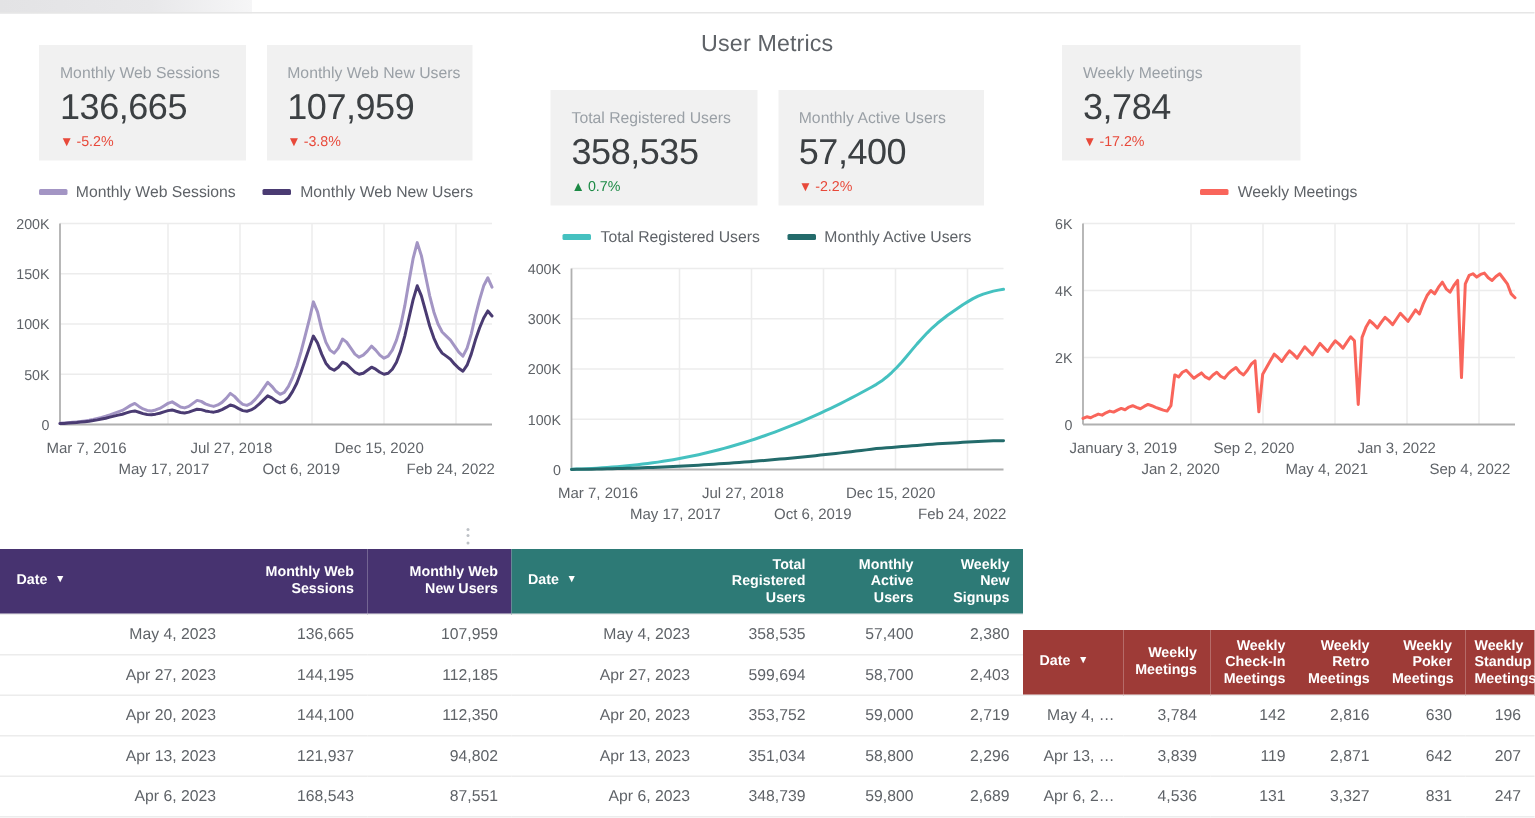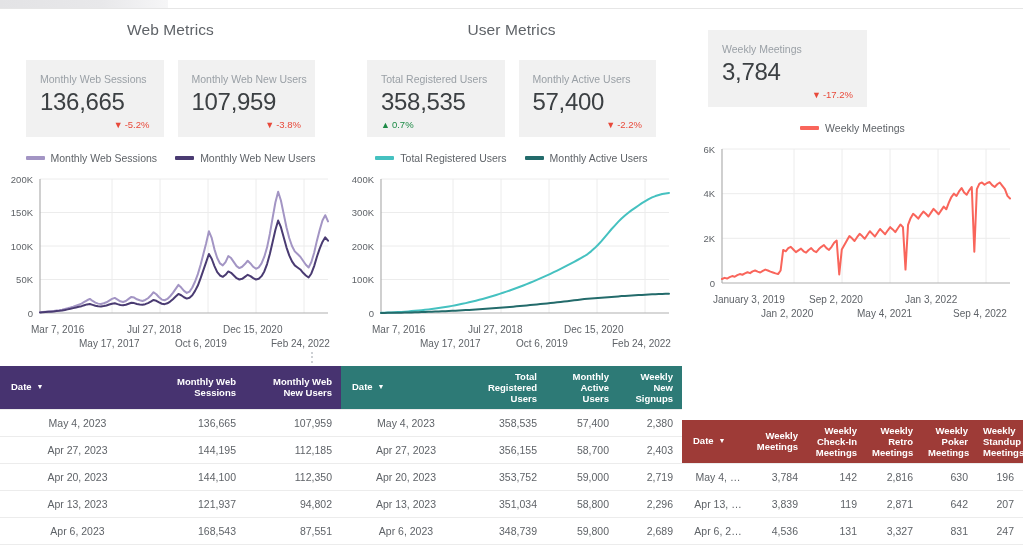--- a/index.html
+++ b/index.html
@@ -50,21 +50,21 @@
   .card-label {
     font-size: 10.5px; color: #9aa0a6; white-space: nowrap;
     line-height: 13px; font-weight: 400;
   }
   .card-value {
     font-size: 24px; color: #3c4043; line-height: 29px;
     font-weight: 400; letter-spacing: -.3px; margin-top: 1px;
   }
   .card-delta { font-size: 9.5px; line-height: 13px; margin-top: 2px; white-space: nowrap; }
   .card-delta .arrow { font-size: 9px; margin-right: 2px; }
-  .delta-down { color: #e8493a; text-align: right; }
+  .delta-down { color: #e8493a; }
   .delta-up { color: #1c8a45; }
 
   
   .chart-block { margin-top: 14px; position: relative; }
   .legend {
     display: flex; justify-content: center; gap: 18px;
     font-size: 10.5px; color: #5f6368; height: 14px; align-items: center;
   }
   .legend-item { display: flex; align-items: center; gap: 6px; white-space: nowrap; }
   .legend-swatch { width: 19px; height: 3.5px; border-radius: 1px; display: inline-block; }
@@ -92,34 +92,33 @@
     padding: 5px 6px; vertical-align: middle; line-height: 11px;
     height: 44px;
   }
   thead th.date-col { text-align: left; padding-left: 11px; }
   thead th.num { text-align: right; padding-right: 9px; }
   tbody td {
     font-size: 10.5px; color: #5f6368; padding: 7px 6px;
     border-bottom: 1px solid #ececec; height: 25px;
     overflow: hidden; white-space: nowrap; text-overflow: ellipsis;
   }
-  tbody td.date-col { text-align: center; padding-left: 11px; }
+  tbody td.date-col { text-align: right; padding-left: 11px; }
   tbody td.num { text-align: right; padding-right: 9px; }
   tbody tr:first-child td { border-top: 1px solid #ececec; }
   .sort-caret { font-size: 7px; margin-left: 5px; position: relative; top: -1px; }
 </style>
 </head>
 <body>
 
 <div class="top-chrome"></div>
 <div class="top-chrome-line"></div>
 
 <div class="dashboard" id="dashboard">
     <div class="panel p1">
-      <div class="section-title">Web Metrics</div>
       <div class="cards">
         <div class="card">
           <div class="card-label">Monthly Web Sessions</div>
           <div class="card-value">136,665</div>
           <div class="card-delta delta-down"><span class="arrow">▼</span><span>-5.2%</span></div>
         </div>
         <div class="card">
           <div class="card-label">Monthly Web New Users</div>
           <div class="card-value">107,959</div>
           <div class="card-delta delta-down"><span class="arrow">▼</span><span>-3.8%</span></div>
@@ -290,21 +289,21 @@
           </thead>
           <tbody>
             <tr>
               <td class="date-col">May 4, 2023</td>
               <td class="num">358,535</td>
               <td class="num">57,400</td>
               <td class="num">2,380</td>
             </tr>
             <tr>
               <td class="date-col">Apr 27, 2023</td>
-              <td class="num">356,155</td>
+              <td class="num">599,694</td>
               <td class="num">58,700</td>
               <td class="num">2,403</td>
             </tr>
             <tr>
               <td class="date-col">Apr 20, 2023</td>
               <td class="num">353,752</td>
               <td class="num">59,000</td>
               <td class="num">2,719</td>
             </tr>
             <tr>

